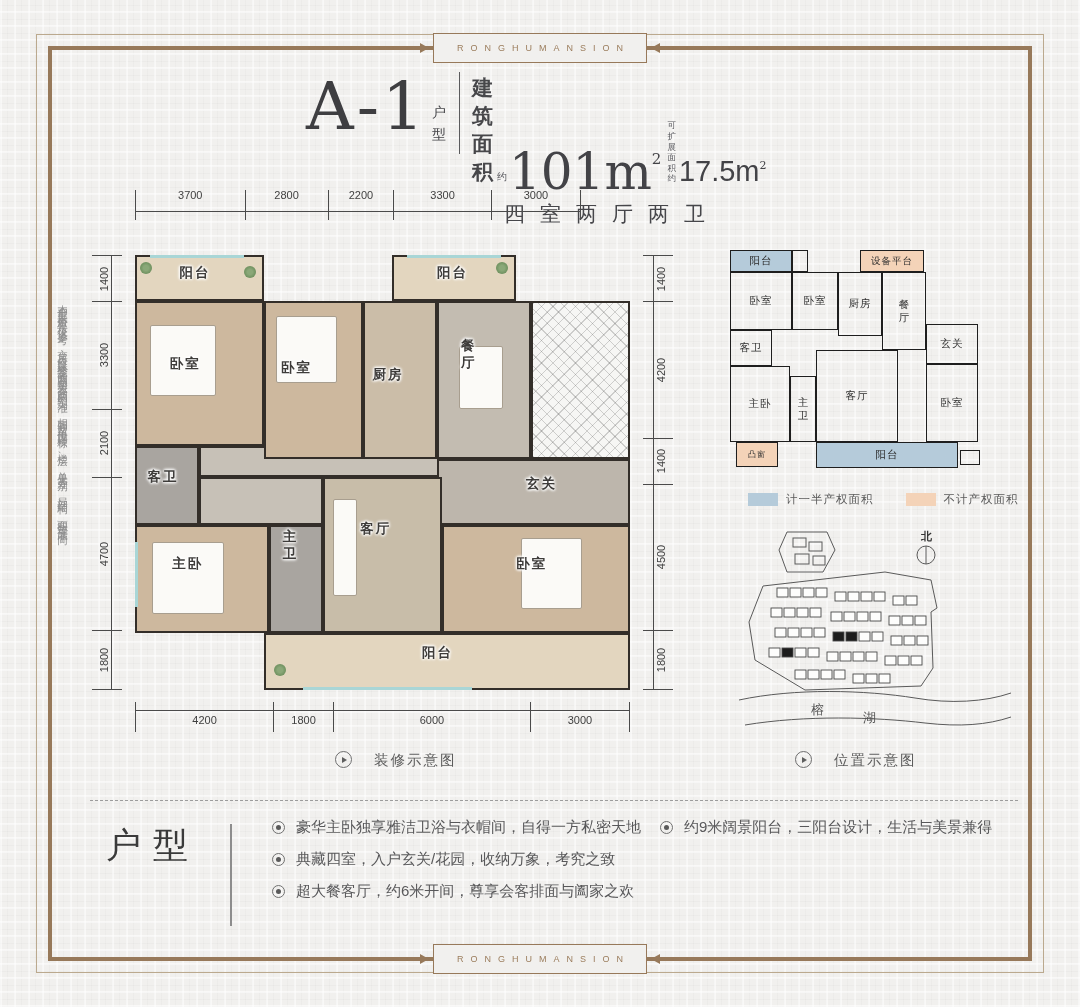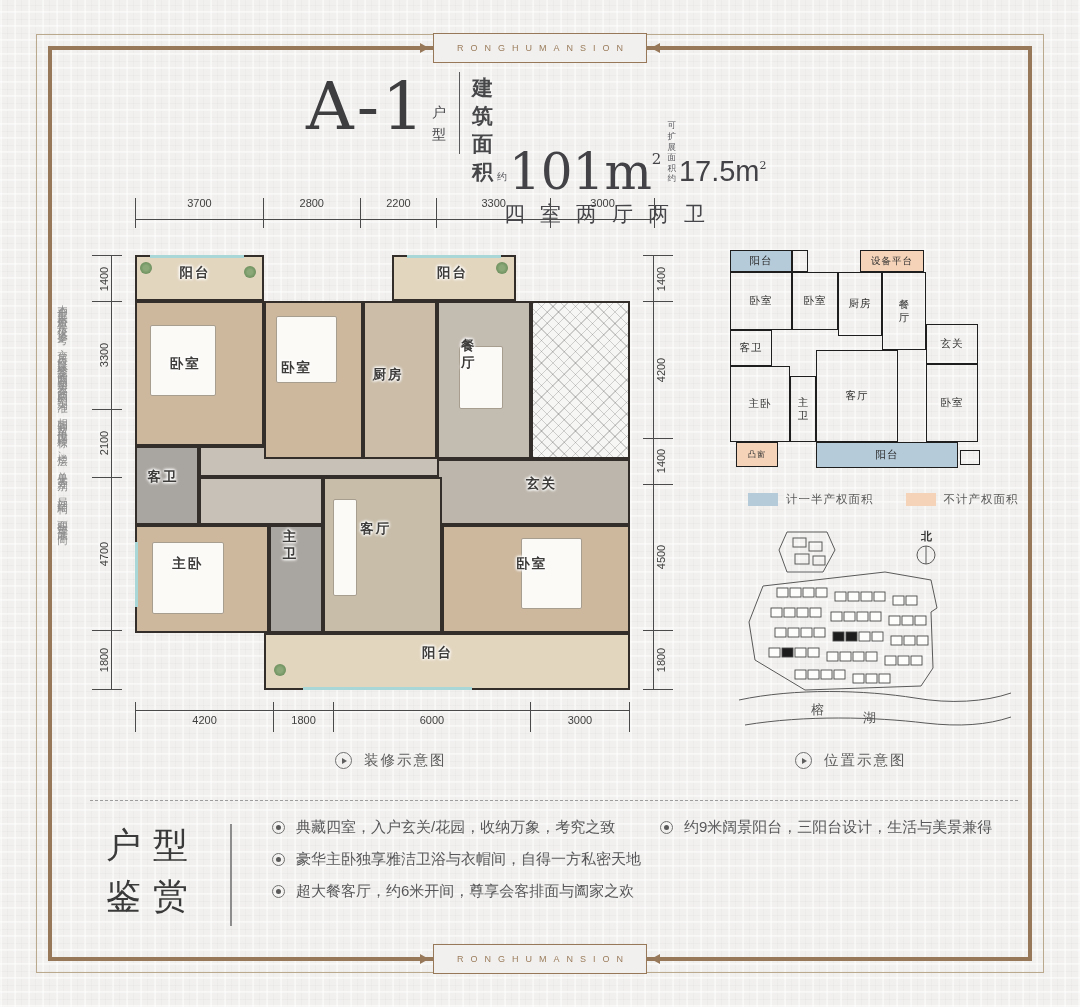--- a/index.html
+++ b/index.html
@@ -41,21 +41,21 @@
   .layout-desc{margin-top:4px;text-align:center;font-size:21px;color:#46464a;letter-spacing:15px;white-space:nowrap;}
   
   .side-note{
     position:absolute;left:56px;top:296px;height:648px;
     writing-mode:vertical-rl;font-size:10.5px;letter-spacing:2.5px;color:#8d8d8d;
   }
   
   .main-plan-area{position:absolute;left:92px;top:190px;width:585px;height:562px;}
   .dims{position:absolute;font-size:11px;color:#3f3f3f;}
   .dims .seg{position:relative;}
-  .dims-top{left:43px;top:8px;width:520px;height:30px;display:flex;}
+  .dims-top{left:43px;top:0;width:446px;height:30px;display:flex;}
   .dims-top::before{content:"";position:absolute;left:0;right:0;bottom:8px;height:1px;background:#4a4a4a;}
   .dims-top .seg{border-left:1px solid #4a4a4a;}
   .dims-top .seg:last-child{border-right:1px solid #4a4a4a;}
   .dims-top .seg span{position:absolute;left:0;right:0;top:-1px;text-align:center;}
   .dims-bottom{left:43px;top:512px;width:495px;height:30px;display:flex;}
   .dims-bottom::before{content:"";position:absolute;left:0;right:0;top:8px;height:1px;background:#4a4a4a;}
   .dims-bottom .seg{border-left:1px solid #4a4a4a;}
   .dims-bottom .seg:last-child{border-right:1px solid #4a4a4a;}
   .dims-bottom .seg span{position:absolute;left:0;right:0;top:12px;text-align:center;}
   .dims-left{left:0;top:65px;width:30px;height:435px;display:flex;flex-direction:column;}
@@ -82,21 +82,21 @@
   .c-shaft{background:#f6f6f4;background-image:
       repeating-linear-gradient(45deg, rgba(60,60,60,.22) 0 1px, transparent 1px 8px),
       repeating-linear-gradient(135deg, rgba(60,60,60,.22) 0 1px, transparent 1px 8px);}
   .furn{position:absolute;background:#fbfaf7;border:1px solid #a89e8f;border-radius:2px;}
   .plant{position:absolute;width:12px;height:12px;border-radius:50%;background:radial-gradient(circle,#8aa878 30%,#6b8e5c 75%);}
   .win{position:absolute;background:#a9d6d6;}
   .rlabel{position:absolute;font-size:13.5px;font-weight:bold;color:#3e3c3a;letter-spacing:2px;white-space:nowrap;
     text-shadow:0 1px 3px #fff,0 -1px 3px #fff,1px 0 3px #fff,-1px 0 3px #fff;}
   .rlabel.stack{width:17px;white-space:normal;line-height:1.25;text-align:center;letter-spacing:0;}
   
-  .caption{position:absolute;display:flex;align-items:center;gap:12px;font-size:14.5px;color:#5b5b5b;letter-spacing:2px;}
+  .caption{position:absolute;display:flex;gap:22px;font-size:14.5px;color:#5b5b5b;letter-spacing:2px;}
   .play-icon{width:15px;height:15px;border:1px solid #6e6e6e;border-radius:50%;display:inline-flex;align-items:center;justify-content:center;}
   .play-icon::after{content:"";width:0;height:0;border-left:5px solid #5e5e5e;border-top:3.5px solid transparent;border-bottom:3.5px solid transparent;margin-left:1px;}
   
   .sch{position:absolute;left:722px;top:246px;width:290px;height:232px;}
   .sch .room{position:absolute;border:1.5px solid #1e1e1e;box-sizing:border-box;display:flex;align-items:center;justify-content:center;}
   .sch .room span{font-size:10.5px;color:#2e2e2e;letter-spacing:1px;white-space:nowrap;}
   .sch .room.stack span{width:12px;white-space:normal;line-height:1.2;text-align:center;letter-spacing:0;}
   .sch .half-area{background:#b5cbda;}
   .sch .no-area{background:#f4d3b8;}
   
@@ -421,31 +421,30 @@
   </svg>
 
   <div class="caption" style="left:795px;top:751px">
     <span class="play-icon"></span>
     <span>位置示意图</span>
   </div>
 
   <div class="dashed-divider"></div>
   <div class="feat-title">
     <div>户型</div>
-    <div>鉴赏</div>
   </div>
   <div class="feat-divider"></div>
   <div class="feat-list left">
     <div class="feat-item">
       <span class="bullet-icon"></span>
-      <span>典藏四室，入户玄关/花园，收纳万象，考究之致</span>
+      <span>豪华主卧独享雅洁卫浴与衣帽间，自得一方私密天地</span>
     </div>
     <div class="feat-item">
       <span class="bullet-icon"></span>
-      <span>豪华主卧独享雅洁卫浴与衣帽间，自得一方私密天地</span>
+      <span>典藏四室，入户玄关/花园，收纳万象，考究之致</span>
     </div>
     <div class="feat-item">
       <span class="bullet-icon"></span>
       <span>超大餐客厅，约6米开间，尊享会客排面与阖家之欢</span>
     </div>
   </div>
   <div class="feat-list right">
     <div class="feat-item">
       <span class="bullet-icon"></span>
       <span>约9米阔景阳台，三阳台设计，生活与美景兼得</span>

